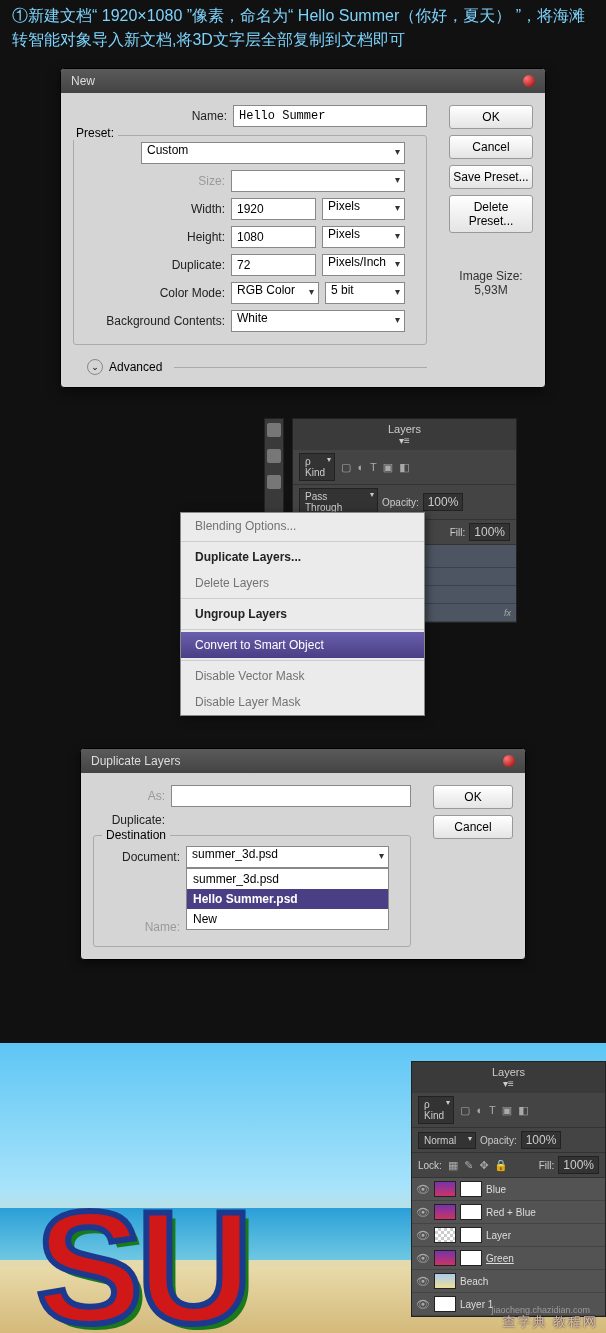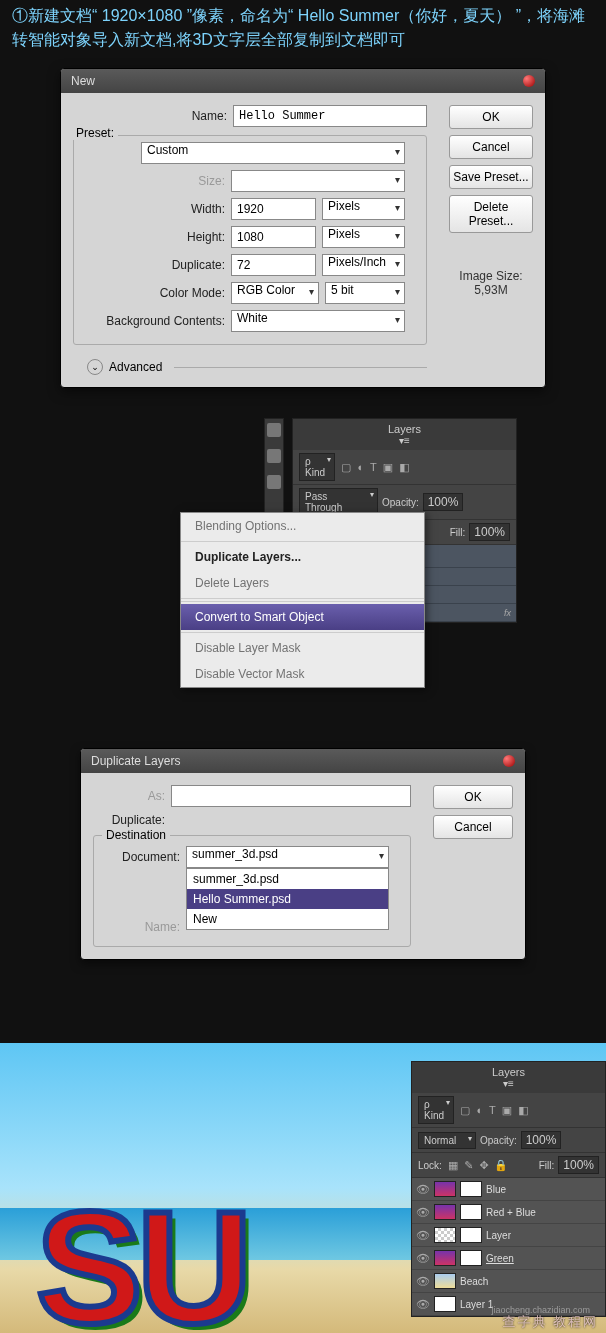--- a/index.html
+++ b/index.html
@@ -44,21 +44,21 @@
 .layer-rows { background: #4c5561; }
 .lrow { display: flex; align-items: center; padding: 3px 5px; gap: 5px; border-bottom: 1px solid #3a424c; }
 .thumb { width: 22px; height: 16px; background: #fff; border: 1px solid #222; }
 .thumb.sea { background: linear-gradient(#9ce,#2a7); }
 .lname { font-size: 10px; color: #ddd; }
 .fx { margin-left: auto; font-size: 9px; color: #aaa; font-style: italic; }
 .dlg2 { background: #d5d5d5; margin: 40px 80px 10px; border: 1px solid #000; border-radius: 4px; box-shadow: 0 4px 10px rgba(0,0,0,.5); }
 .dlist { position: relative; }
 .dd { position: absolute; left: 0; top: 22px; right: 0; background: #fff; border: 1px solid #888; z-index: 5; }
 .dd-i { padding: 3px 6px; font-size: 12px; }
-.dd-i.hl { background: #4a3f85; color: #fff; }
+.dd-i.hl { background: #4a3f85; color: #fff; font-weight: bold; }
 .beach { position: absolute; left: 0; bottom: 0; width: 606px; height: 290px; background: linear-gradient(#5ec6f4 0%,#a8e3fb 50%,#e8d9a8 78%,#d4b97a 100%); overflow: hidden; }
 .sea { position: absolute; left: 0; top: 165px; right: 0; height: 52px; background: linear-gradient(#2a9fd8,#6fc8e2); }
 .txt3d { position: absolute; left: 36px; bottom: -26px; font-size: 160px; font-weight: 900; font-family: Impact, sans-serif; letter-spacing: -6px; }
 .txt3d .l { display: inline-block; position: relative; color: #d01818; -webkit-text-stroke: 6px #1b3a8f; text-shadow: 6px 6px 0 #1a7a1a; }
 .layers2 { position: absolute; right: 0; bottom: 16px; width: 195px; background: #444; border: 1px solid #222; }
 .l2rows { background: #535353; }
 .l2row { display: flex; align-items: center; padding: 3px 4px; gap: 4px; border-bottom: 1px solid #444; }
 .eye { color: #aaa; font-size: 11px; width: 14px; }
 .th2 { width: 22px; height: 16px; border: 1px solid #222; background: #fff; }
 .th2.grad { background: linear-gradient(#73a,#c36); }
@@ -190,25 +190,26 @@
           <span class="fx">fx</span>
         </div>
     </div>
   </div>
   <div class="ctx">
     <div class="ctx-i dim">Blending Options...</div>
     <div class="ctx-sep"></div>
     <div class="ctx-i bold">Duplicate Layers...</div>
     <div class="ctx-i dim">Delete Layers</div>
     <div class="ctx-sep"></div>
+    <div class="ctx-i bold">Ungroup Layers</div>
     <div class="ctx-sep"></div>
     <div class="ctx-i hl">Convert to Smart Object</div>
     <div class="ctx-sep"></div>
+    <div class="ctx-i dim">Disable Vector Mask</div>
     <div class="ctx-i dim">Disable Layer Mask</div>
-    <div class="ctx-i dim">Disable Vector Mask</div>
   </div>
 </div>
 
 <div class="dlg2">
   <div class="dlg-title">
     <span>Duplicate Layers</span>
     <span class="dlg-close"></span>
   </div>
   <div class="dlg-body">
     <div class="dlg-left">

